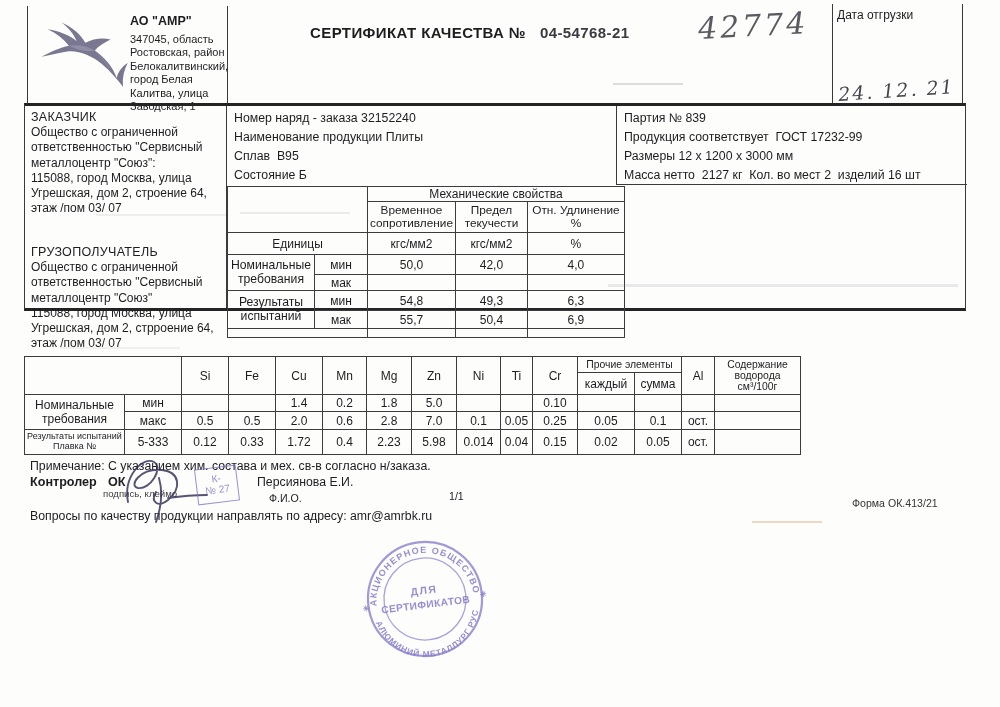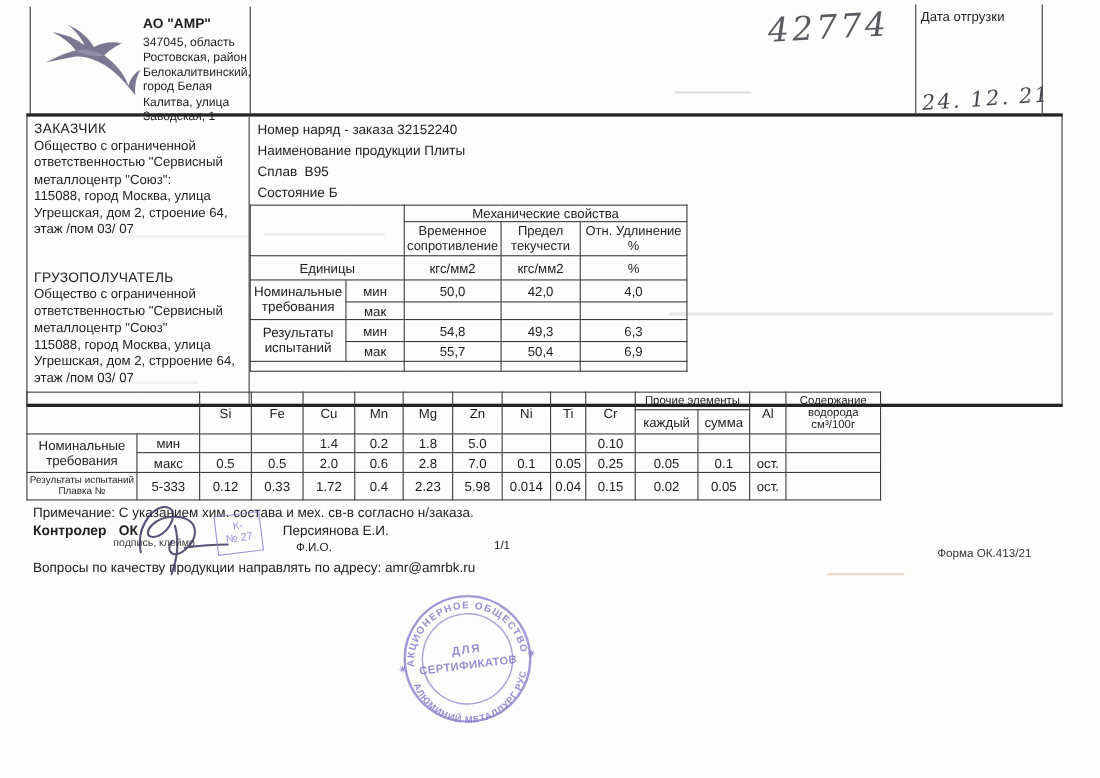--- a/index.html
+++ b/index.html
@@ -16,28 +16,28 @@
   .logo-cell{ left:27px; top:6px; width:201px; height:97px;
     border-left:1.5px solid #3a3a3a; border-right:1.5px solid #3a3a3a; }
   .logo-icon{ position:absolute; left:4px; top:14px; width:102px; height:76px; }
   .supplier-text{ position:absolute; left:102px; top:8px; width:98px; }
   .supplier-name{ font-weight:bold; font-size:12.5px; margin-bottom:5px; }
   .supplier-addr{ font-size:11px; line-height:13.4px; }
   .title-line{ left:310px; top:24px; font-size:15px; font-weight:bold; letter-spacing:.4px; white-space:nowrap; }
   .cert-no{ margin-left:14px; color:#3a3a40; }
   .hand-number{ left:698px; top:8px; font-family:"DejaVu Serif", serif; font-style:italic;
     font-size:30px; letter-spacing:3px; transform:rotate(-3deg); }
-  .date-cell{ left:832px; top:4px; width:116px; height:99px;
+  .date-cell{ left:832px; top:4px; width:131px; height:99px;
     border-left:1.5px solid #3a3a3a; border-right:1.5px solid #3a3a3a; }
   .date-label{ position:absolute; left:4px; top:4px; font-size:12px; }
   .hand-date{ position:absolute; left:5px; bottom:2px; font-family:"DejaVu Serif", serif;
     font-style:italic; font-size:19px; letter-spacing:2px; transform:rotate(-4deg); white-space:nowrap; }
 
   
-  .body-frame{ left:24px; top:103px; width:942px; height:267px;
+  .body-frame{ left:24px; top:103px; width:942px; height:208px;
     border-top:3px solid #242427; border-bottom:3px solid #242427;
     border-left:1.2px solid #3a3a3a; border-right:1.5px solid #3a3a3a; }
   .left-col{ position:absolute; left:0; top:0; width:202px; height:100%;
     border-right:1.5px solid #3a3a3a; }
   .party-block{ position:absolute; left:6px; width:192px; font-size:12px; line-height:15.2px; }
   .party-label{ font-size:12.5px; letter-spacing:.3px; }
   .customer-block{ top:4px; }
   .consignee-block{ top:139px; }
 
   .order-box{ position:absolute; left:202px; top:0; width:389px; height:79px; }
@@ -100,20 +100,23 @@
         <div class="ln">347045, область</div>
         <div class="ln">Ростовская, район</div>
         <div class="ln">Белокалитвинский,</div>
         <div class="ln">город Белая</div>
         <div class="ln">Калитва, улица</div>
         <div class="ln">Заводская, 1</div>
       </div>
     </div>
   </div>
 
+  <div class="abs title-line">
+    <span>СЕРТИФИКАТ КАЧЕСТВА №</span><span class="cert-no">04-54768-21</span>
+  </div>
 
   <div class="abs hand-number" style="color: rgb(90, 90, 96);">42774</div>
 
   <div class="abs date-cell">
     <div class="date-label">Дата отгрузки</div>
     <div class="hand-date" style="color: rgb(69, 69, 77);">24. 12. 21</div>
   </div>
 
   <div class="abs body-frame">
 
@@ -138,20 +141,26 @@
       </div>
     </div>
 
     <div class="order-box">
       <div class="ln">Номер наряд - заказа 32152240</div>
       <div class="ln">Наименование продукции Плиты</div>
       <div class="ln">Сплав  В95</div>
       <div class="ln">Состояние Б</div>
     </div>
 
+    <div class="batch-box">
+      <div class="ln">Партия № 839</div>
+      <div class="ln">Продукция соответствует  ГОСТ 17232-99</div>
+      <div class="ln">Размеры 12 х 1200 х 3000 мм</div>
+      <div class="ln">Масса нетто  2127 кг  Кол. во мест 2  изделий 16 шт</div>
+    </div>
 
     <div class="mech-wrap">
       <table class="mech">
         <colgroup>
             <col style="width:87px">
             <col style="width:53px">
             <col style="width:78px">
             <col style="width:72px">
             <col style="width:97px">
           </colgroup>

